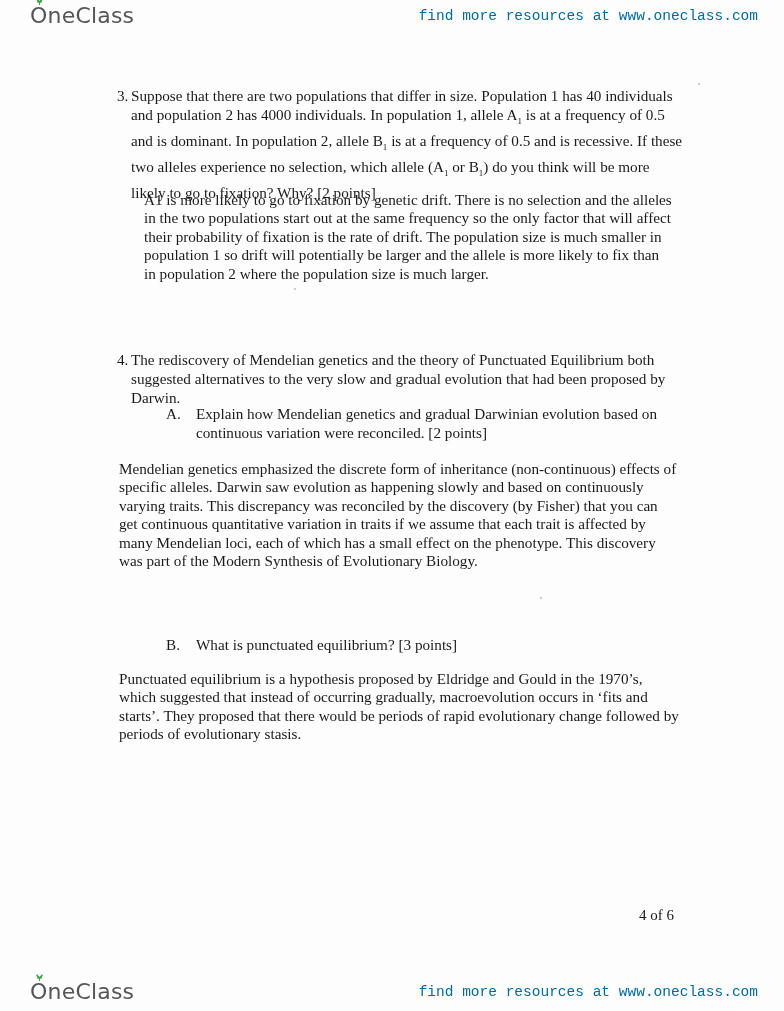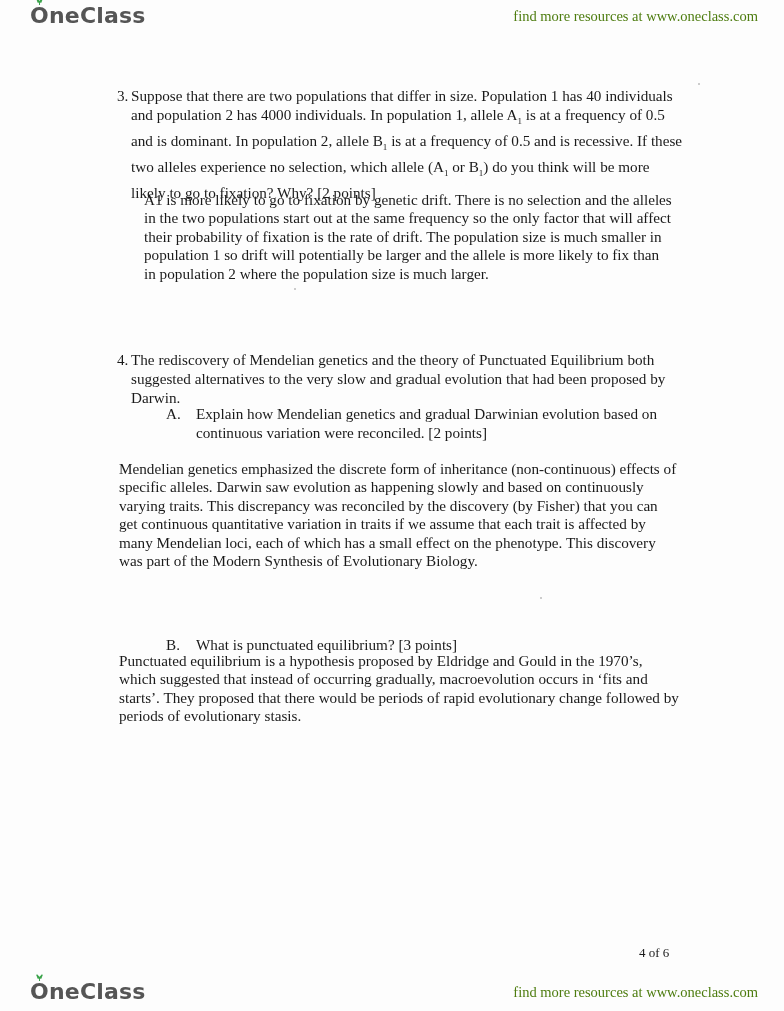--- a/index.html
+++ b/index.html
@@ -6,46 +6,46 @@
   body {
     width: 784px; height: 1011px; position: relative; overflow: hidden;
     background: #fdfdfd;
     font-family: "Liberation Serif", serif;
     color: #1a1a1a;
   }
   .brand {
     position: absolute; left: 30px;
     font-family: "DejaVu Sans", sans-serif;
     font-size: 22px; color: #555; letter-spacing: 0.2px;
-    display: flex; align-items: center; font-weight: bold;
+    display: flex; align-items: center;
   }
   .brand .o-wrap { position: relative; display: inline-block; }
   .brand .leaf {
     position: absolute; top: -5px; left: 6px; width: 7px; height: 7px;
   }
   .brand-top { top: 3px; }
   .brand-bottom { top: 979px; }
   .tagline {
     position: absolute; right: 26px;
-    font-family: Liberation Serif, serif;
-    font-size: 14.5px; color: #4d7c0f;
+    font-family: Liberation Mono, monospace;
+    font-size: 14.5px; color: #0369a1;
   }
   .tagline-top { top: 8px; }
   .tagline-bottom { top: 984px; }
 
   .q { position: absolute; left: 117px; width: 570px; font-size: 15.2px; line-height: 19px; }
   .q .num { position: absolute; left: 0; }
   .q .txt { margin-left: 14px; display: block; }
   .ans { position: absolute; font-weight: normal; font-size: 15.2px; line-height: 18.4px; }
   .sub { position: absolute; font-size: 15.2px; line-height: 19px; }
   .sub .lbl { position: absolute; left: 0; }
   .sub .txt { margin-left: 30px; display: block; }
   sub { font-size: 9px; }
 
-  .page-num { position: absolute; left: 639px; top: 945px; font-size: 13px; }
+  .page-num { position: absolute; left: 639px; top: 907px; font-size: 15px; }
   .dot { position: absolute; width: 2px; height: 2px; background: #bbb; border-radius: 50%; }
 </style>
 </head>
 <body>
 
 <div class="brand brand-top">
   <span class="o-wrap">
     <svg class="leaf" viewBox="0 0 10 10">
       <path d="M5 10 L5 4 M5 5 L1 1 L3 6 Z M5 5 L9 1 L7 6 Z" fill="#3aa34a" stroke="#3aa34a" stroke-width="1.5"></path>
     </svg>
@@ -71,21 +71,21 @@
   <span class="txt">Explain how Mendelian genetics and gradual Darwinian evolution based on continuous variation were reconciled. [2 points]</span>
 </div>
 
 <div class="ans" style="left:119px; top:460px; width:560px;">Mendelian genetics emphasized the discrete form of inheritance (non-continuous) effects of specific alleles.  Darwin saw evolution as happening slowly and based on continuously varying traits.  This discrepancy was reconciled by the discovery (by Fisher) that you can get continuous quantitative variation in traits if we assume that each trait is affected by many Mendelian loci, each of which has a small effect on the phenotype.  This discovery was part of the Modern Synthesis of Evolutionary Biology.</div>
 
 <div class="sub" style="left:166px; top:635px; width:520px;">
   <span class="lbl">B.</span>
   <span class="txt">What is punctuated equilibrium? [3 points]</span>
 </div>
 
-<div class="ans" style="left:119px; top:652px; width:560px;">Punctuated equilibrium is a hypothesis proposed by Eldridge and Gould in the 1970’s, which suggested that instead of occurring gradually, macroevolution occurs in ‘fits and starts’. They proposed that there would be periods of rapid evolutionary change followed by periods of evolutionary stasis.</div>
+<div class="ans" style="left:119px; top:670px; width:560px;">Punctuated equilibrium is a hypothesis proposed by Eldridge and Gould in the 1970’s, which suggested that instead of occurring gradually, macroevolution occurs in ‘fits and starts’. They proposed that there would be periods of rapid evolutionary change followed by periods of evolutionary stasis.</div>
 
 <div class="page-num">4 of 6</div>
 
 <div class="dot" style="left:294px; top:288px;"></div>
 <div class="dot" style="left:540px; top:597px;"></div>
 <div class="dot" style="left:698px; top:83px;"></div>
 
 <div class="brand brand-bottom">
   <span class="o-wrap">
     <svg class="leaf" viewBox="0 0 10 10">

